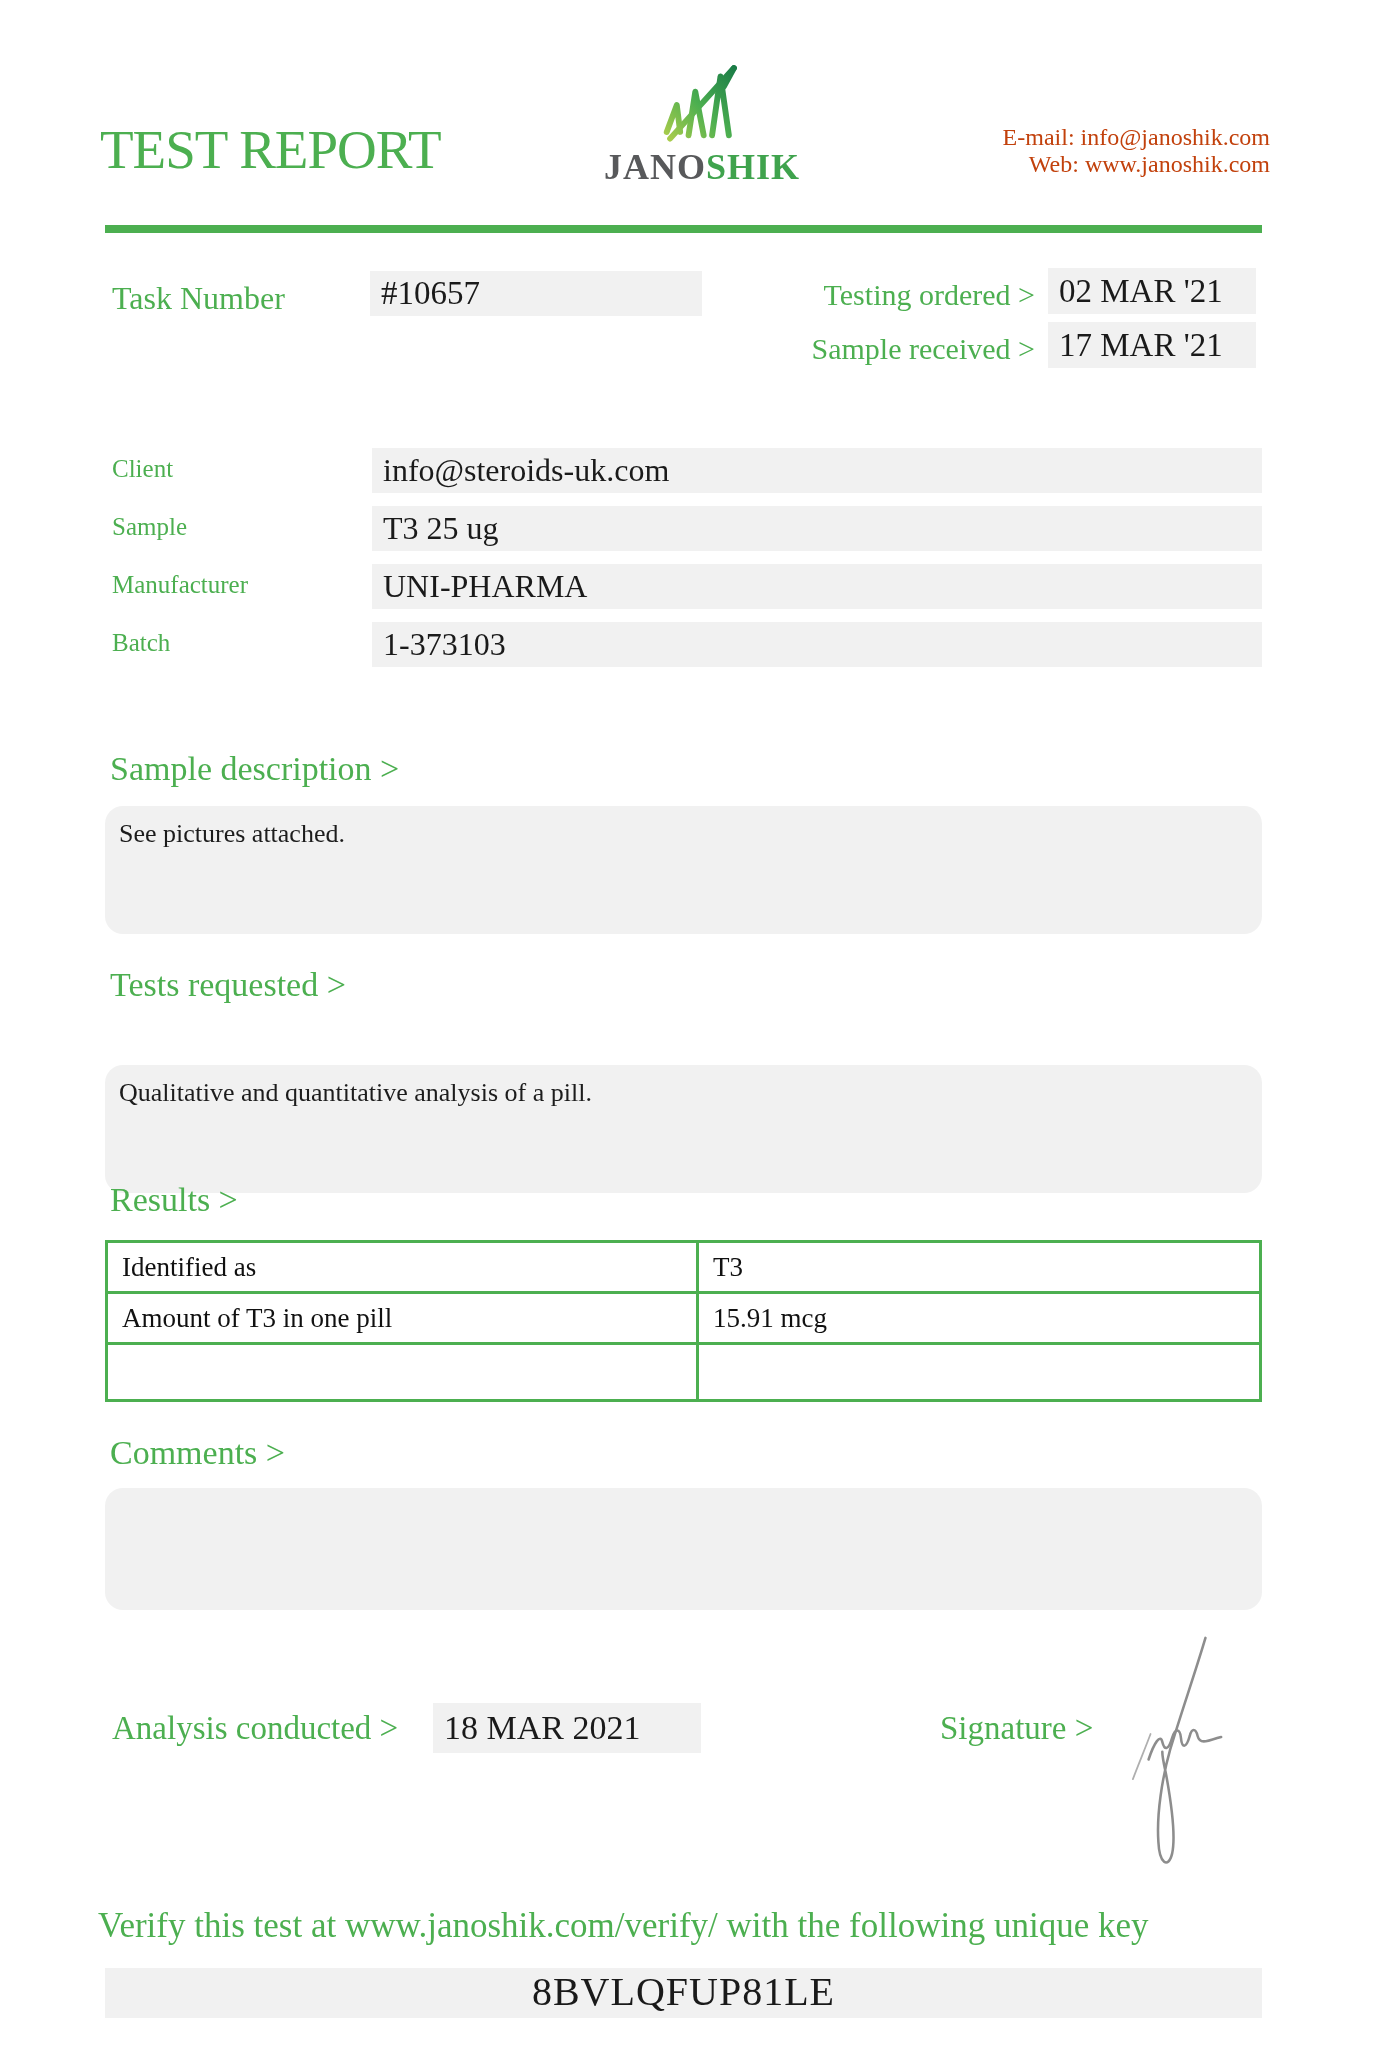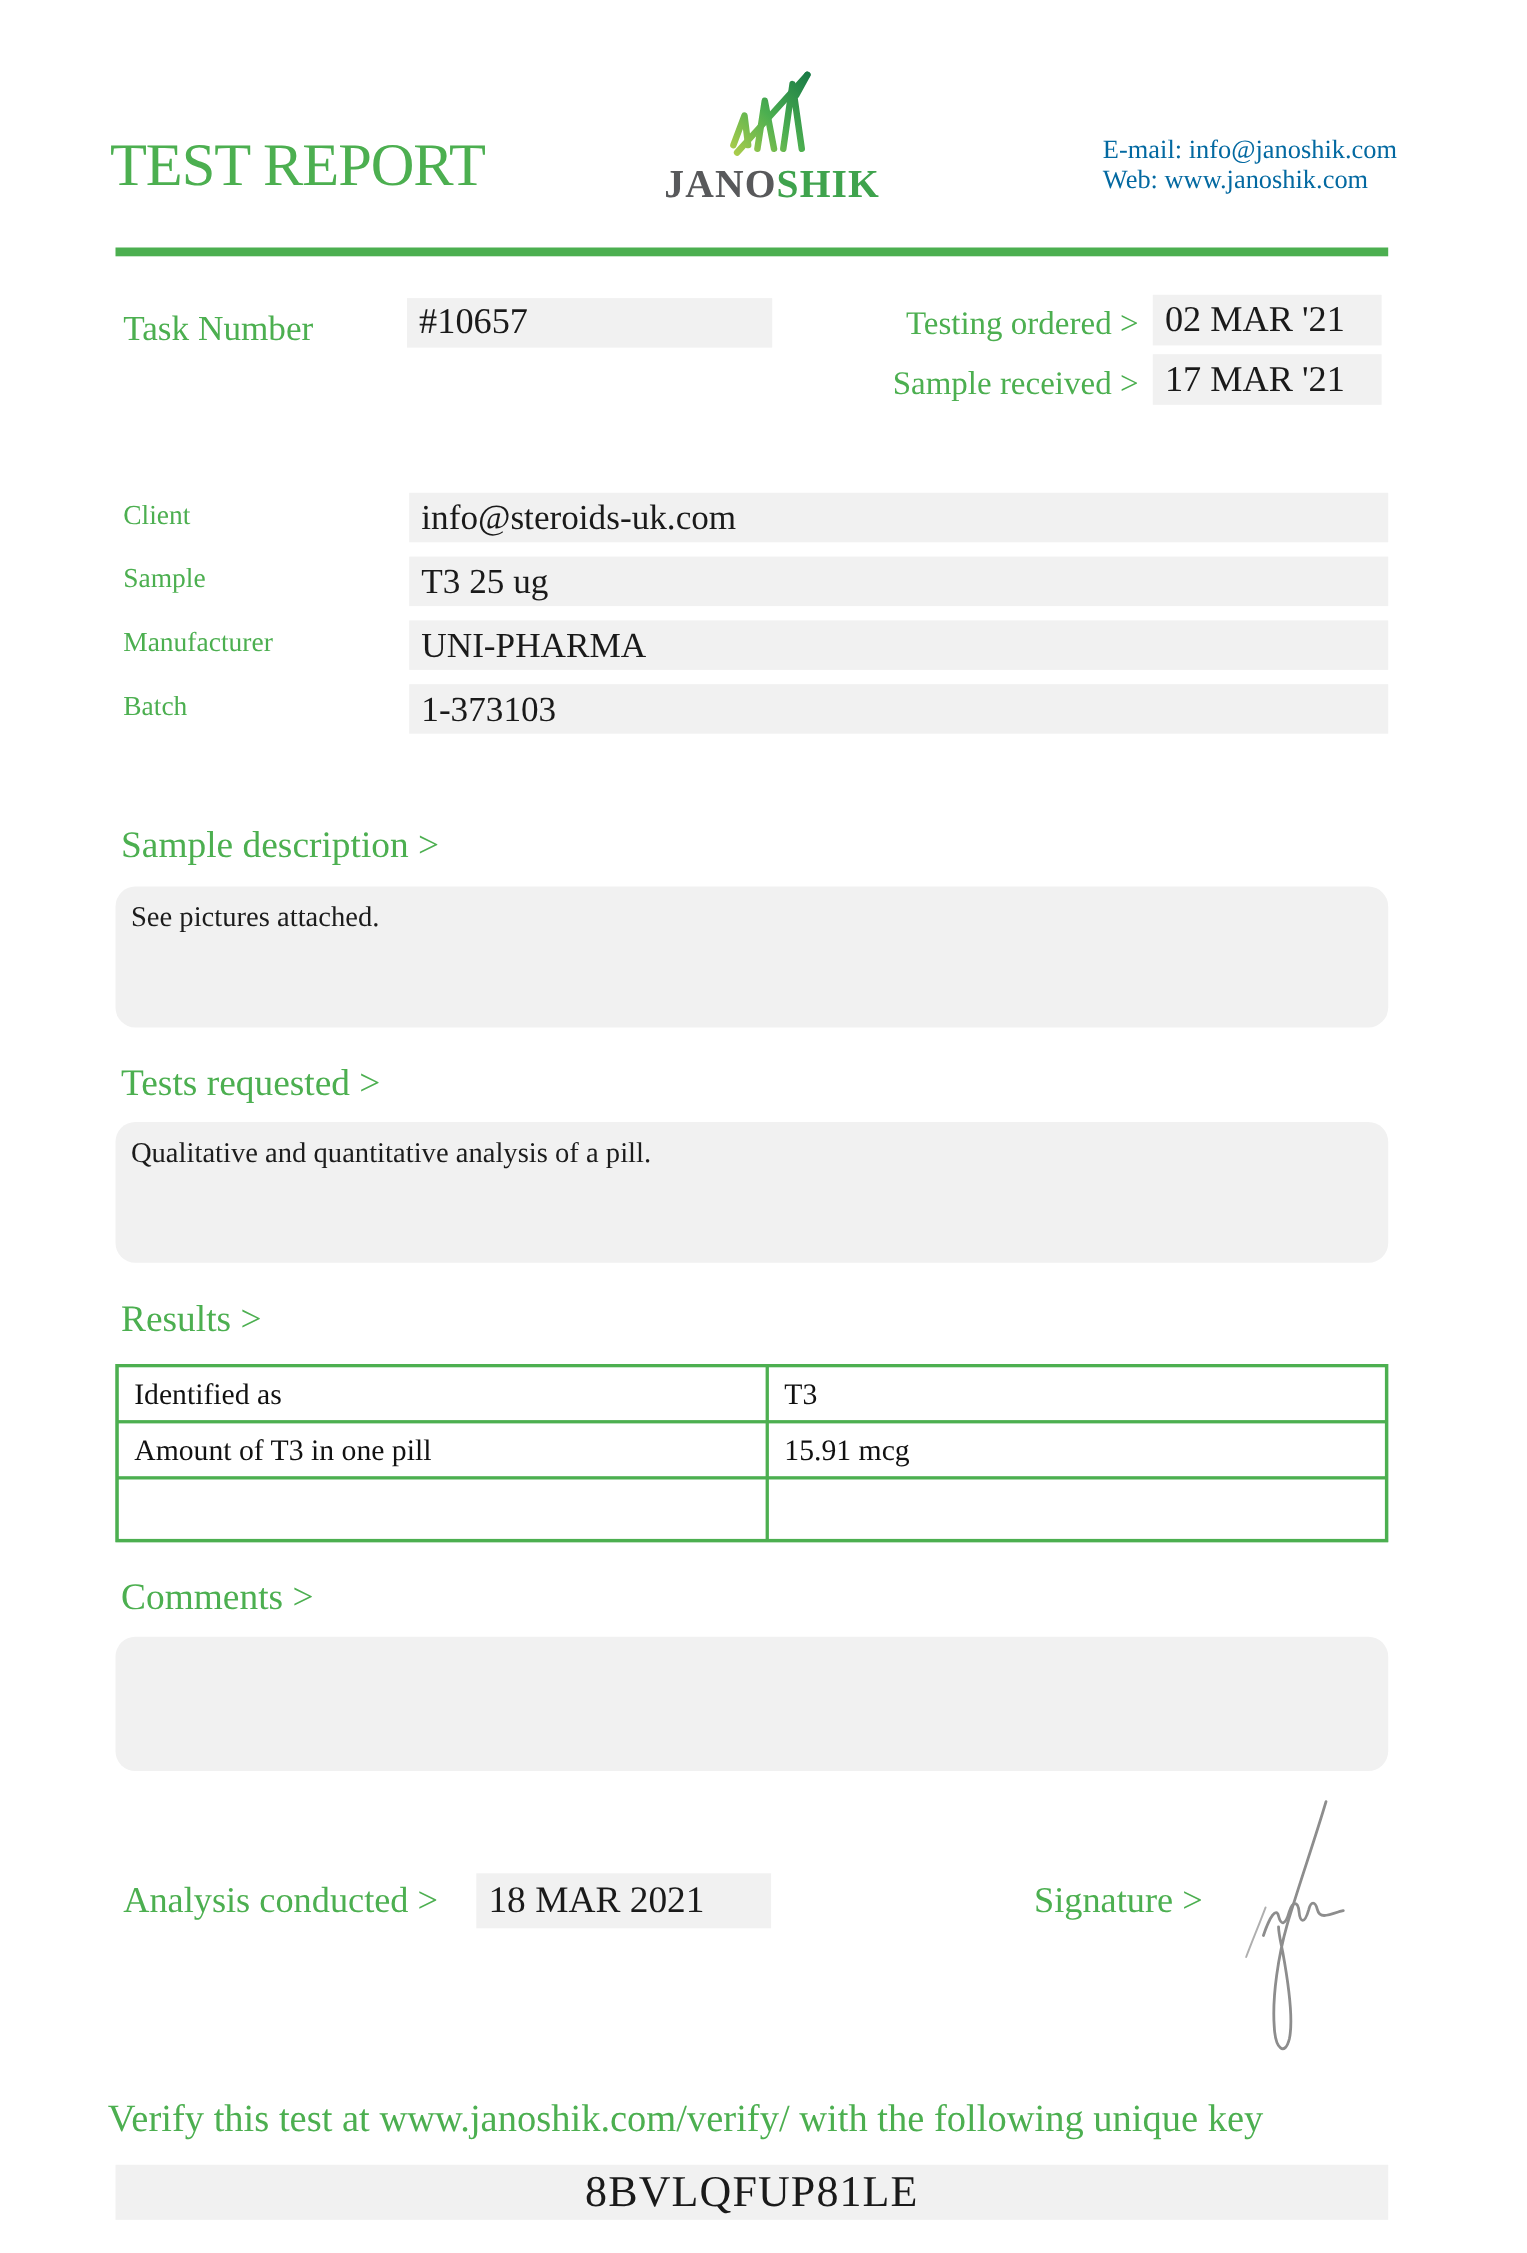--- a/index.html
+++ b/index.html
@@ -21,22 +21,22 @@
     display:flex;flex-direction:column;align-items:center;
   }
   .logo svg{display:block;}
   .logo-text{
     font-size:36px;font-weight:bold;letter-spacing:1px;
     margin-top:4px;white-space:nowrap;
   }
   .logo-text .jano{color:#58595b;}
   .logo-text .shik{color:#3fa34d;}
   .contact{
-    right:118px;top:124px;
-    color:#0369a1;font-size:24px;line-height:27px;
+    right:118px;top:124px;text-align:right;
+    color:#c2410c;font-size:24px;line-height:27px;
   }
   .divider{
     left:105px;top:225px;width:1157px;height:8px;
     background:#4caf50;
   }
   .label{font-size:32px;color:#4caf50;white-space:nowrap;}
   .valbox{
     background:#f1f1f1;color:#1a1a1a;
     font-size:33px;display:flex;align-items:center;
     padding-left:11px;box-sizing:border-box;white-space:nowrap;
@@ -135,21 +135,21 @@
 
   <div class="abs label info-label" style="top:629px">Batch</div>
   <div class="abs valbox info-box" style="top:622px">1-373103</div>
 
   <div class="abs sec-head" style="top:750px">Sample description &gt;</div>
   <div class="abs graybox" style="top:806px;height:128px">
     <span>See pictures attached.</span>
   </div>
 
   <div class="abs sec-head" style="top:966px">Tests requested &gt;</div>
-  <div class="abs graybox" style="top:1020px;height:128px">
+  <div class="abs graybox" style="top:1065px;height:128px">
     <span>Qualitative and quantitative analysis of a pill.</span>
   </div>
 
   <div class="abs sec-head" style="top:1181px">Results &gt;</div>
   <div class="abs results-table">
     <div class="cell">Identified as</div>
     <div class="cell">T3</div>
     <div class="cell">Amount of T3 in one pill</div>
     <div class="cell">15.91 mcg</div>
     <div class="cell"></div>

